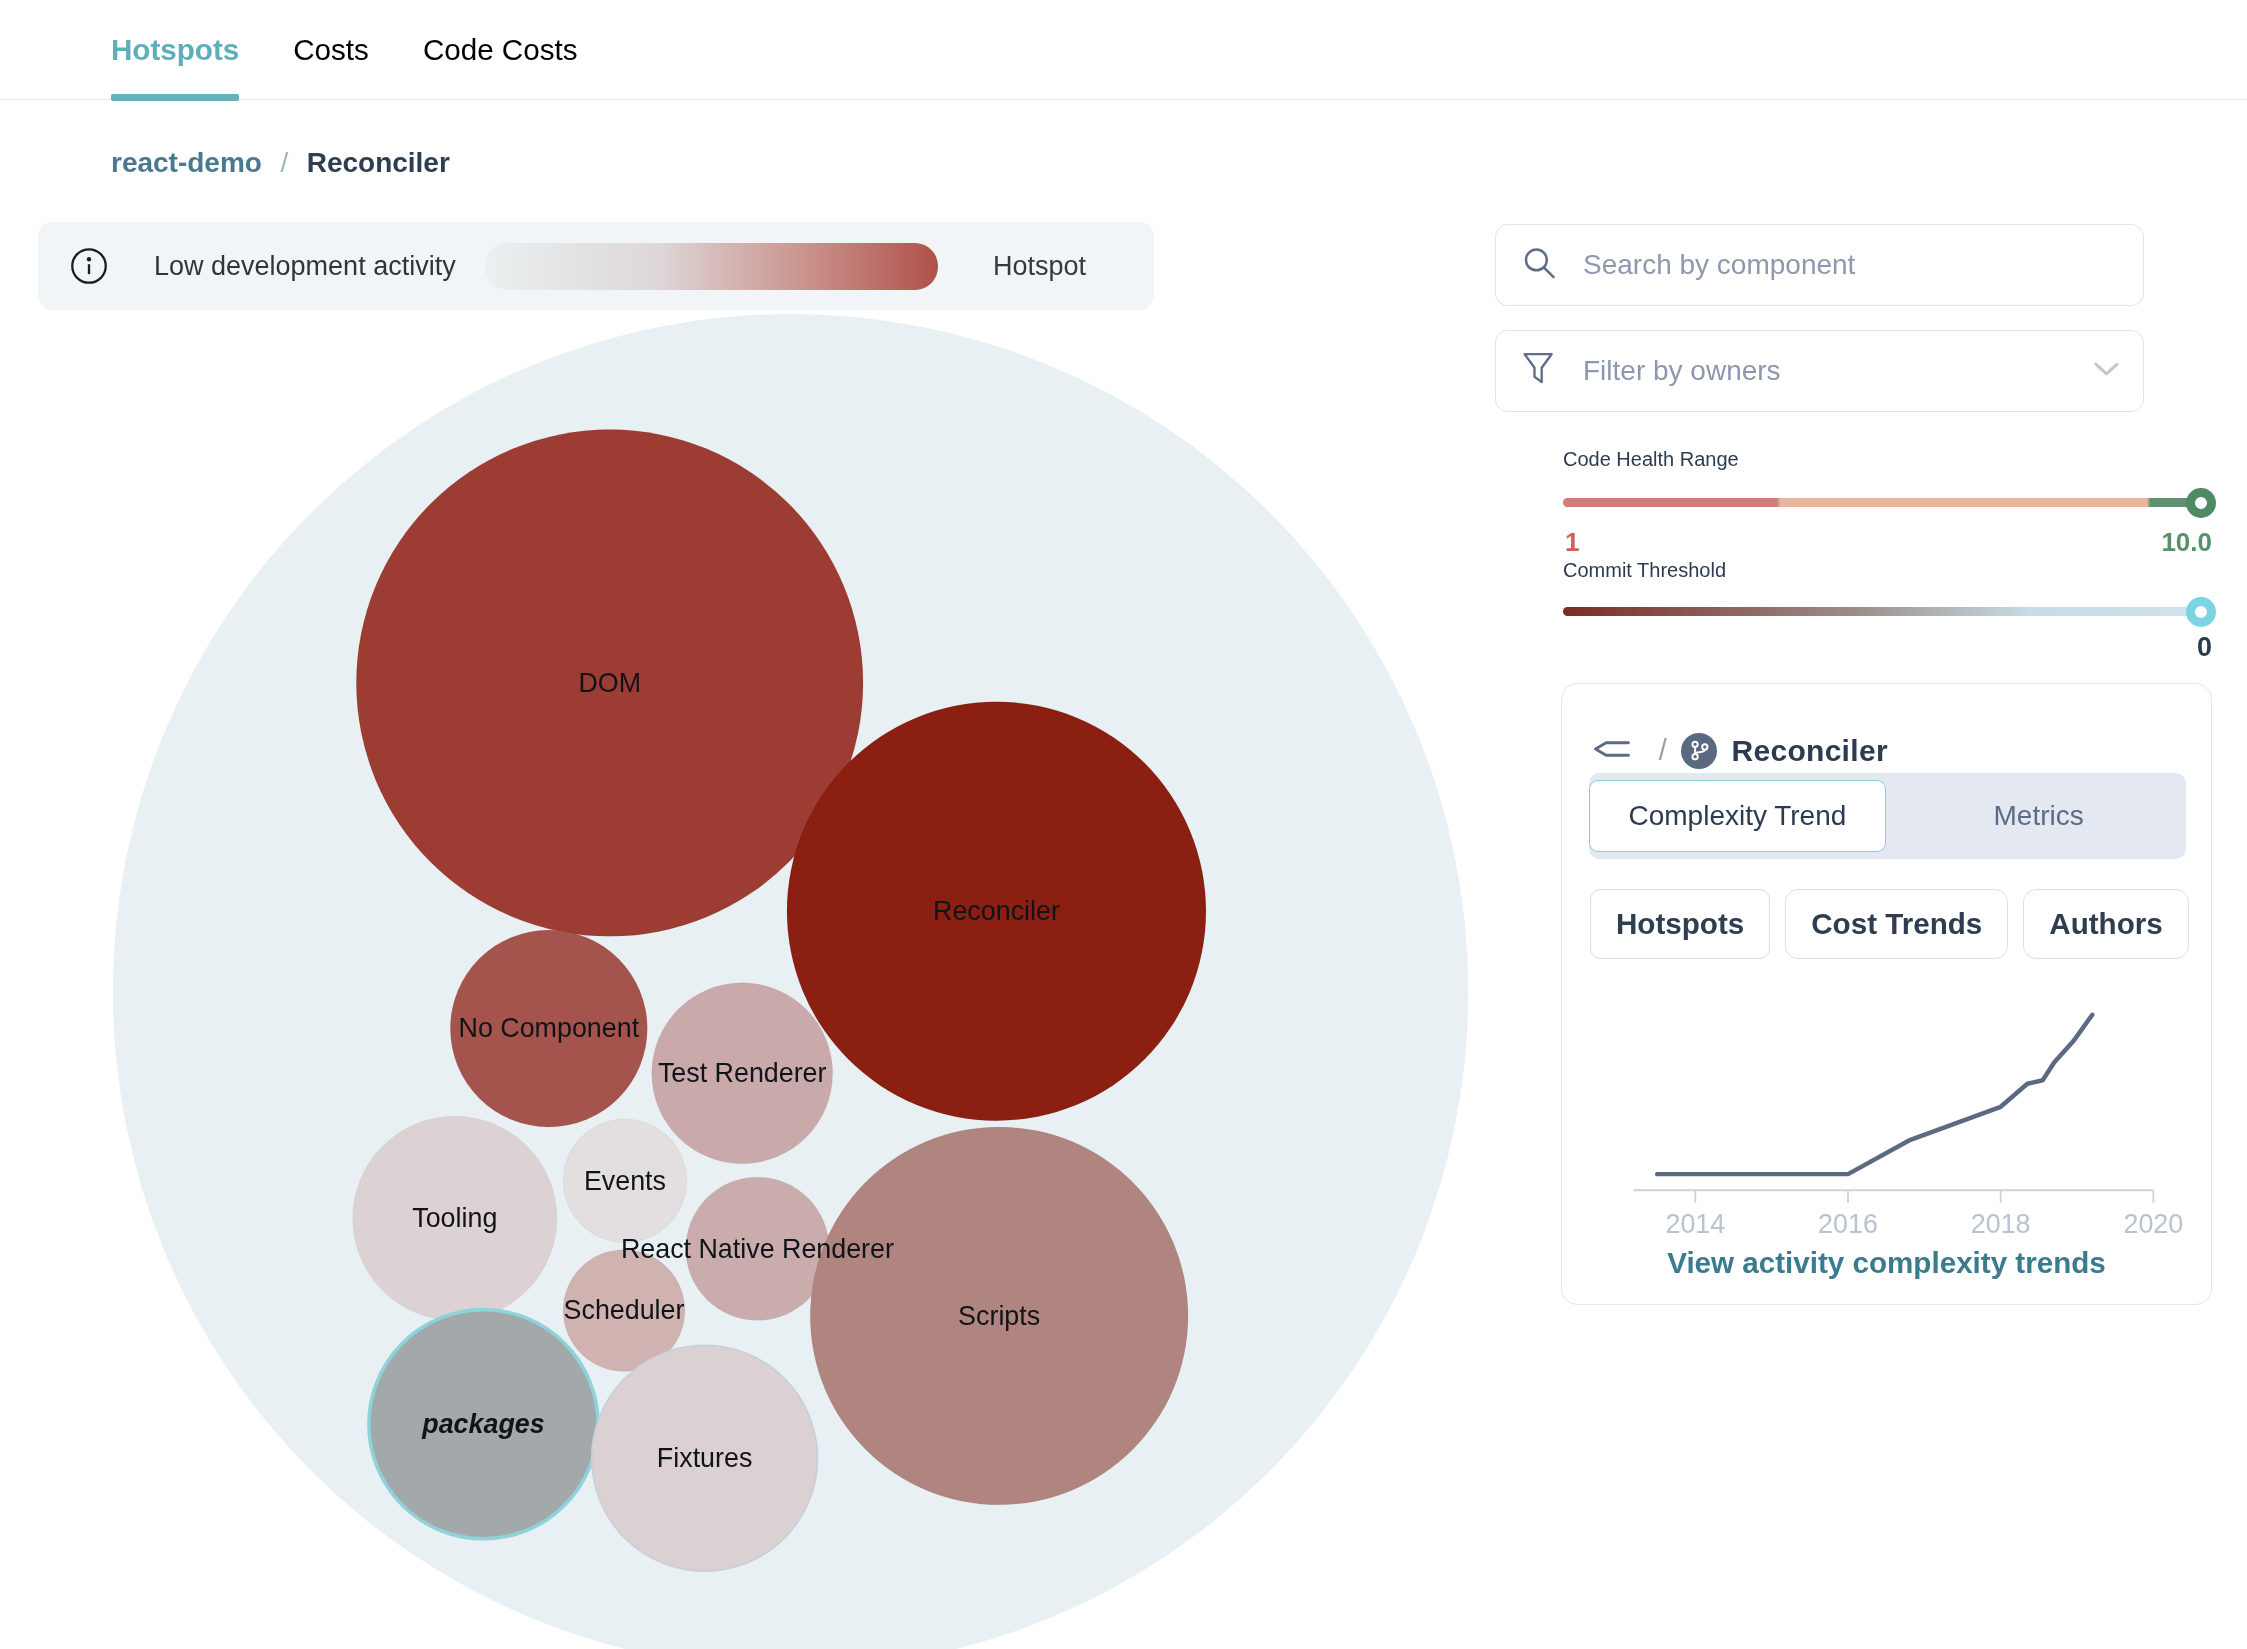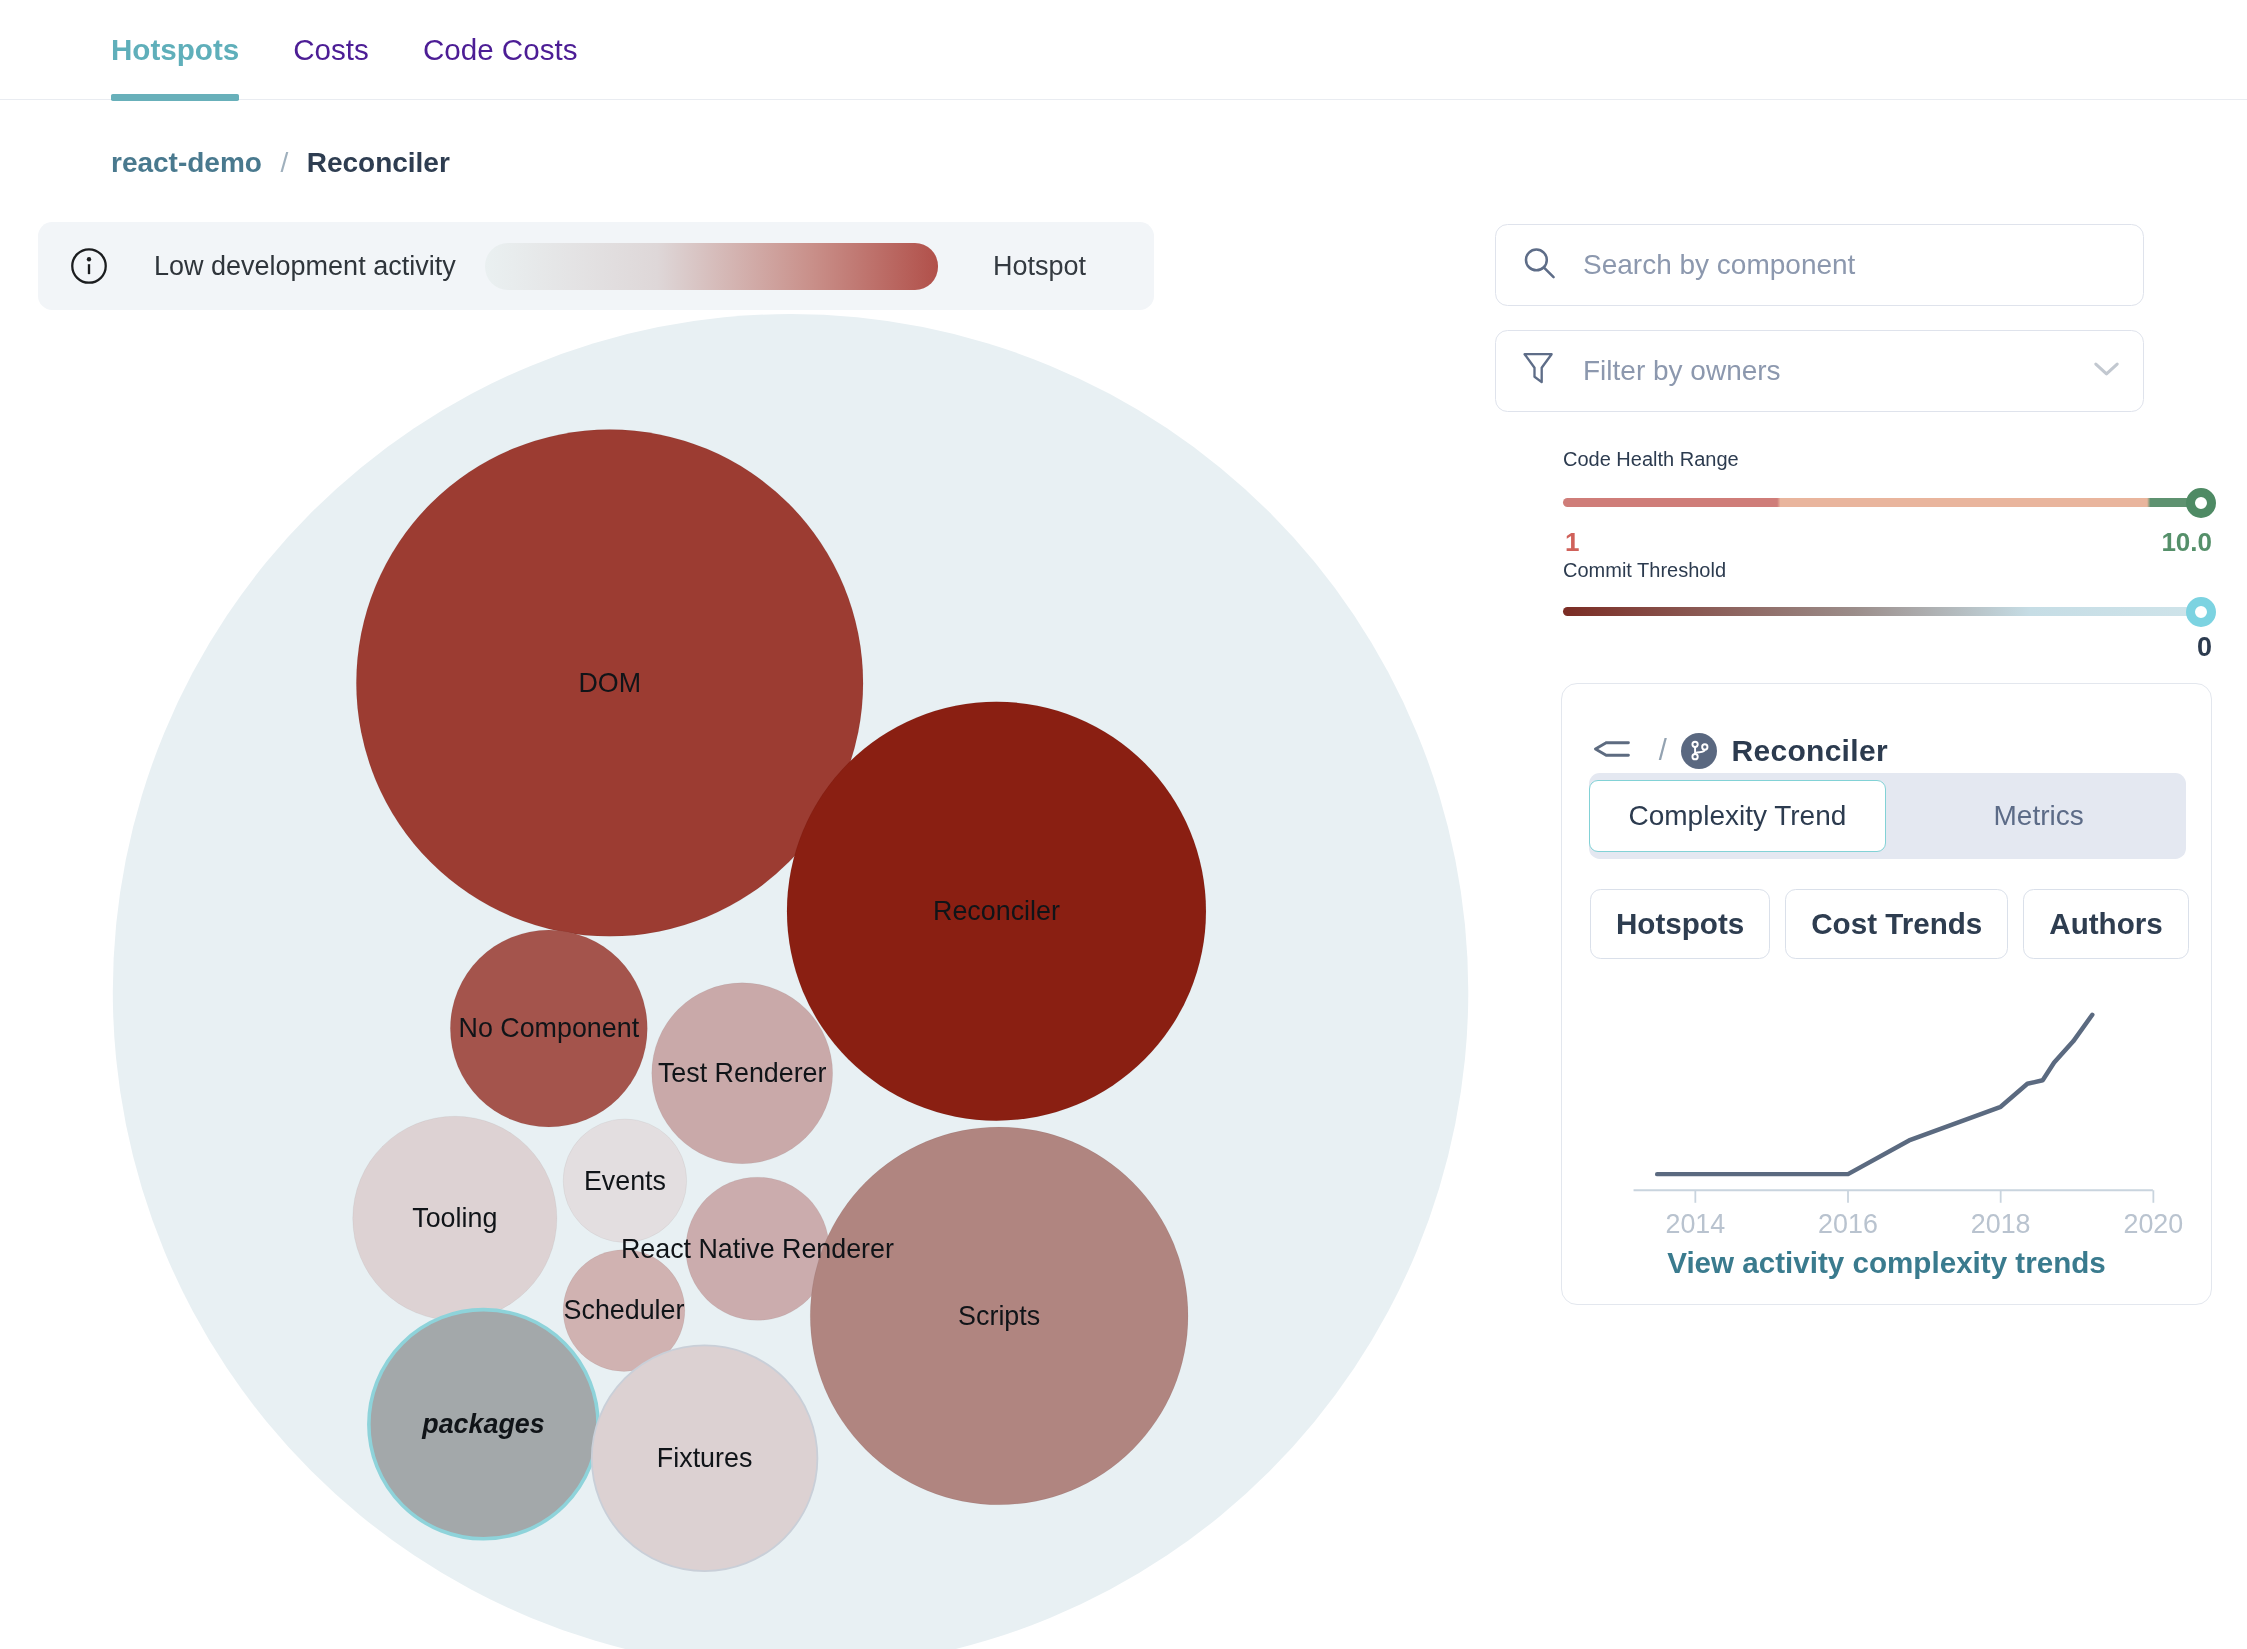--- a/index.html
+++ b/index.html
@@ -9,21 +9,21 @@
     font-family:"Liberation Sans", sans-serif; color:#2c3b4f;
   }
   
   .topnav {
     position:absolute; left:0; top:0; width:2248px; height:100px;
     border-bottom:1.8px solid #e9ecf1; display:flex; align-items:center;
     padding-left:111px; gap:54px;
   }
   .nav-tab {
     position:relative; height:100px; display:flex; align-items:center;
-    font-size:29.6px; font-weight:500; color:#4c1d95; cursor:pointer; white-space:nowrap;
+    font-size:29.6px; font-weight:500; color:#000000; cursor:pointer; white-space:nowrap;
   }
   .nav-tab.active { color:#5fafba; font-weight:700; }
   .nav-tab.active::after {
     content:""; position:absolute; left:0; right:0; bottom:-1.8px; height:7.2px;
     background:#68b0ba; border-radius:1.8px;
   }
   
   .breadcrumb { position:absolute; left:111px; top:147px; font-size:28px; font-weight:700; }
   .breadcrumb .repo { color:#49798e; cursor:pointer; }
   .breadcrumb .sep { color:#9fb0bd; font-weight:400; padding:0 10.7px; }
@@ -97,21 +97,21 @@
   .seg-tab.active {
     margin:7.2px 5.4px 7.2px 0; background:#fff; border:1.8px solid #82d2d6; border-radius:9px;
     color:#2c3b4f;
   }
   .action-row { position:absolute; left:28px; top:205px; display:flex; }
   .action-btn {
     height:70px; border:1.8px solid #dae0ea; border-radius:10.7px; background:#fff;
     font-family:"Liberation Sans", sans-serif; font-size:29.6px; font-weight:700; color:#2e3d50;
     padding:0 25px; cursor:pointer;
   }
-  .action-btn + .action-btn { margin-left:15px; }
+  .action-btn + .action-btn { margin-left:15px;border-radius:13px; }
   .trend-svg { position:absolute; left:42px; top:284px; }
   .trend-link {
     position:absolute; left:0; top:562px; width:100%; text-align:center;
     font-size:29.6px; font-weight:700; color:#3a7b8e; cursor:pointer;
   }
 </style>
 </head>
 <body>
 
 <nav class="topnav">

